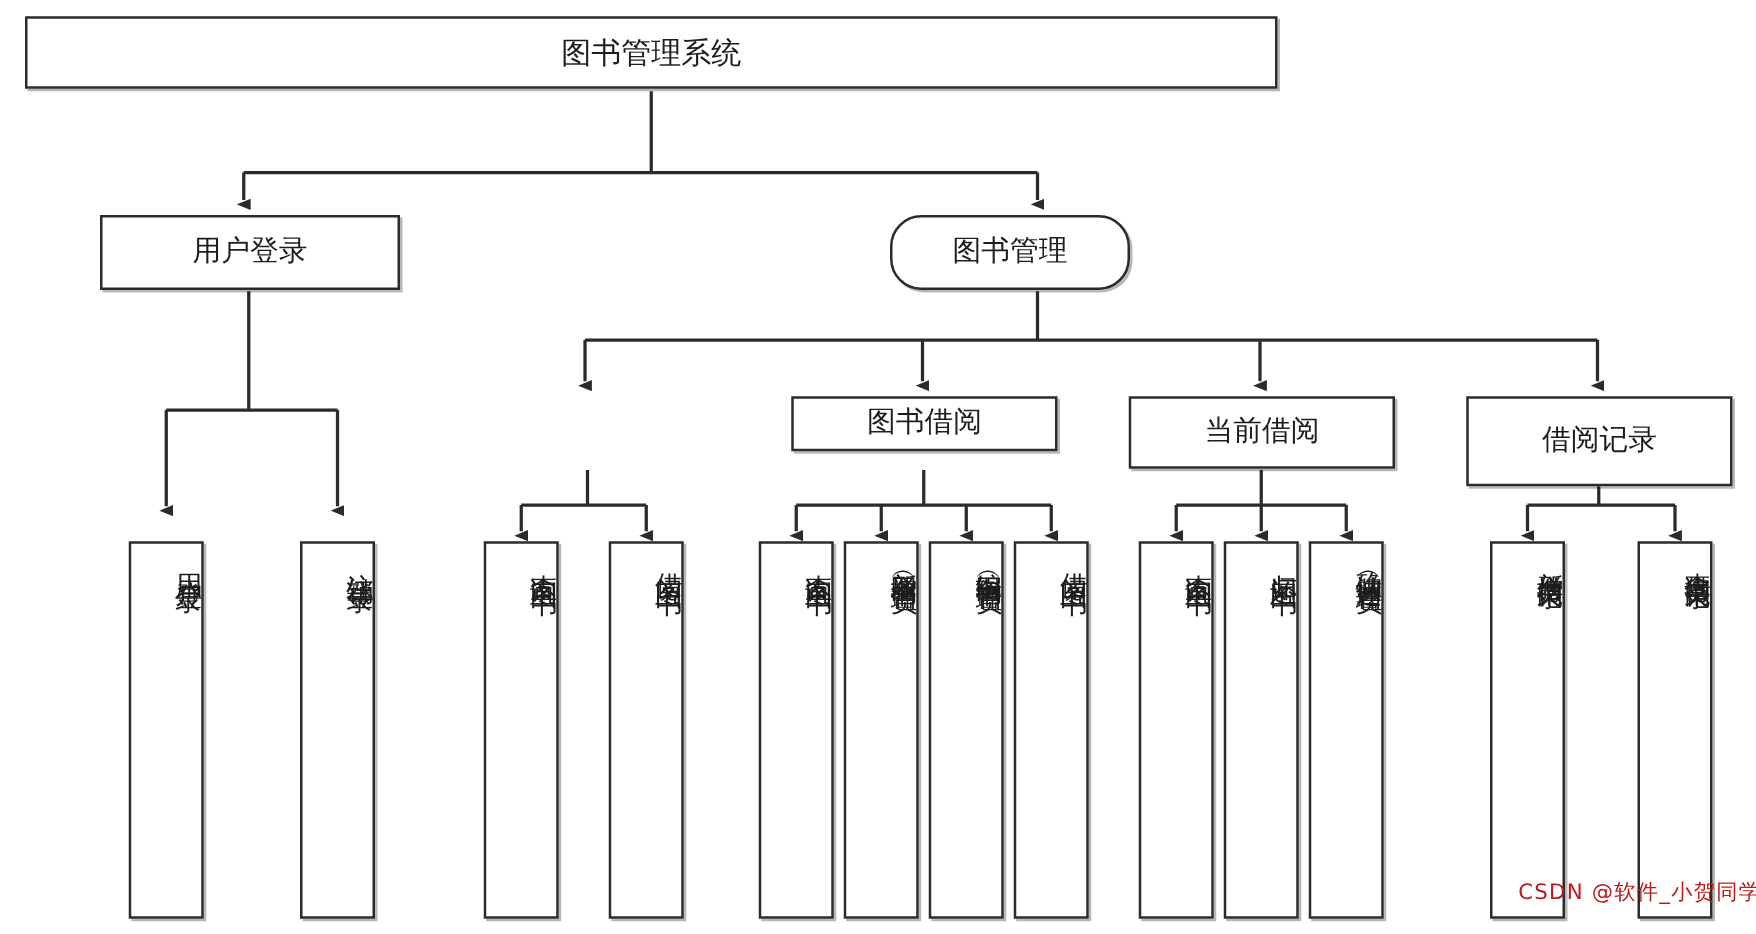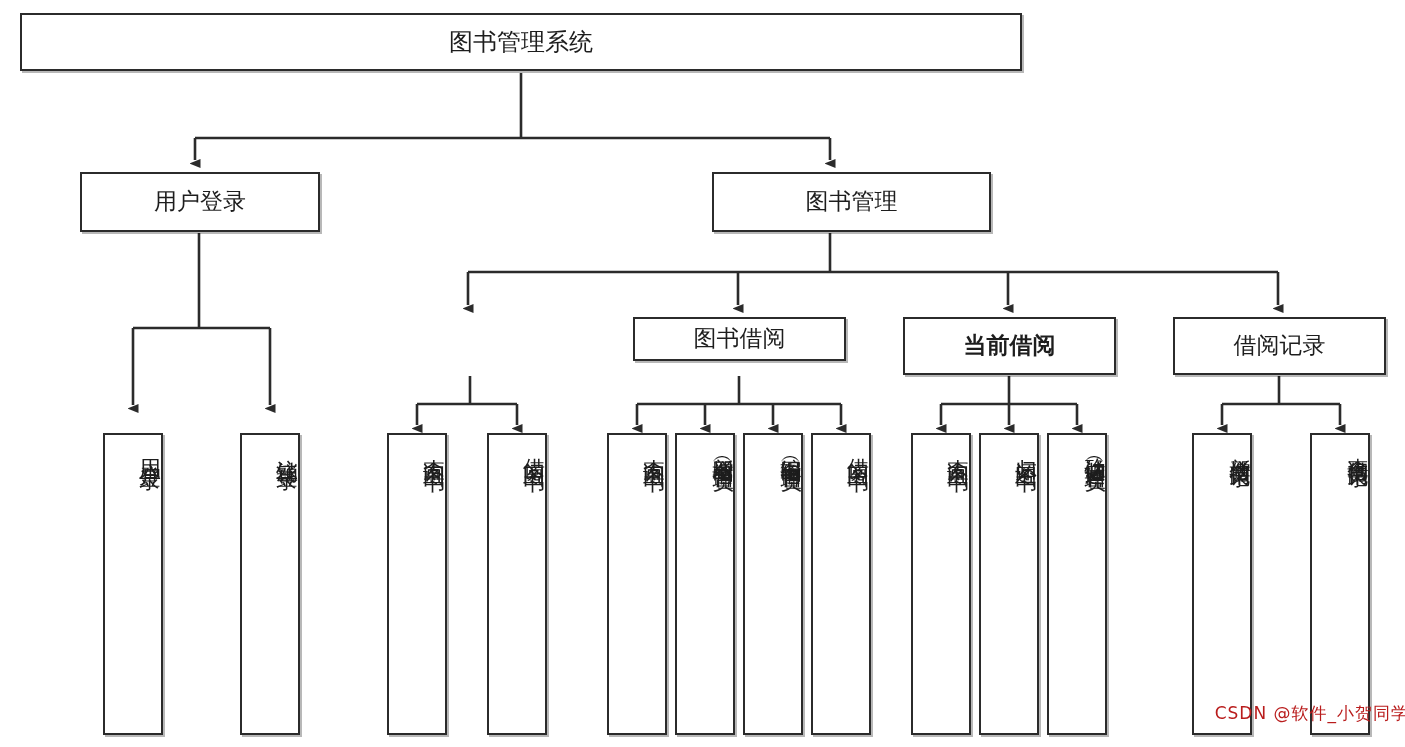--- a/index.html
+++ b/index.html
@@ -137,31 +137,31 @@
     </g>
   </svg>
 
   <div class="node h" id="node-root" style="left:20px; top:13px; width:1002px; height:58px;">
     <span class="label">图书管理系统</span>
   </div>
 
   <div class="node h" style="left:80px; top:172px; width:240px; height:60px;">
     <span class="label">用户登录</span>
   </div>
-  <div class="node h" style="left:712px; top:172px; width:279px; height:60px;">
+  <div class="node h" style="left:712px; top:172px; width:192px; height:60px;border-radius:25px;">
     <span class="label">图书管理</span>
   </div>
 
   <div class="node h" style="left:633px; top:317px; width:213px; height:44px;">
     <span class="label">图书借阅</span>
   </div>
-  <div class="node h" style="left:903px; top:317px; width:213px; height:58px;font-weight:bold;">
+  <div class="node h" style="left:903px; top:317px; width:213px; height:58px;">
     <span class="label">当前借阅</span>
   </div>
-  <div class="node h" style="left:1173px; top:317px; width:213px; height:58px;">
+  <div class="node h" style="left:1173px; top:317px; width:213px; height:72px;">
     <span class="label">借阅记录</span>
   </div>
 
   <div class="node v" style="left:103px; top:433px; width:60px; height:302px;">
     <span class="label">用户登录</span>
   </div>
   <div class="node v" style="left:240px; top:433px; width:60px; height:302px;">
     <span class="label">注销登录</span>
   </div>
 

